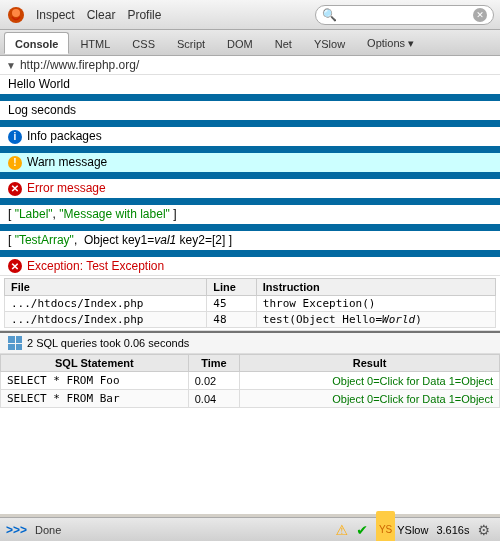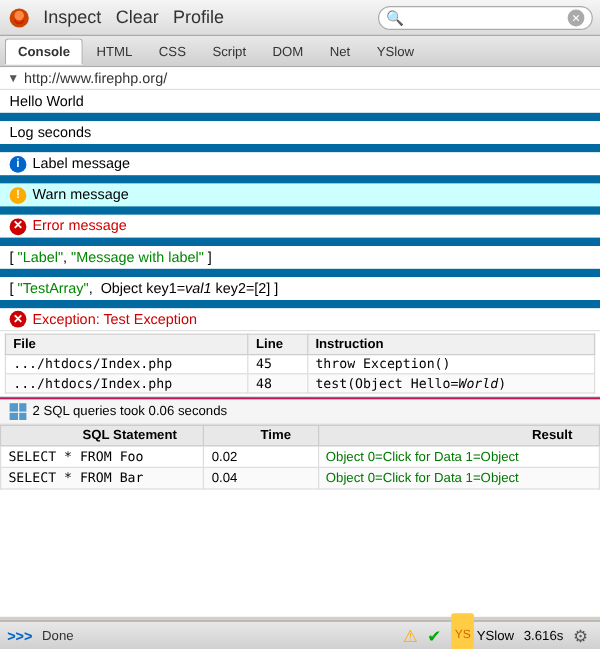--- a/index.html
+++ b/index.html
@@ -13,21 +13,21 @@
       border-bottom: 1px solid #aaa;
       padding: 4px 6px;
       height: 30px;
     }
     .toolbar-icon {
       width: 20px; height: 20px; margin-right: 4px;
       display: flex; align-items: center; justify-content: center;
     }
     .toolbar-btn {
       background: none; border: none; cursor: pointer;
-      font-size: 15px; color: #333; padding: 2px 6px;
+      font-size: 12px; color: #333; padding: 2px 6px;
       font-family: Arial, sans-serif;
     }
     .toolbar-separator { flex: 1; }
     .search-box {
       display: flex; align-items: center;
       background: white; border: 1px solid #aaa; border-radius: 10px;
       padding: 1px 6px; height: 20px;
     }
     .search-input {
       border: none; outline: none; font-size: 11px; width: 130px; background: transparent;
@@ -132,44 +132,44 @@
     .exception-table td {
       border: 1px solid #ddd; padding: 1px 6px;
       font-family: monospace; font-size: 11px;
     }
     .exception-table tr:nth-child(even) td { background: #fafafa; }
     .italic { font-style: italic; }
     .exception-wrap { padding: 2px 4px; border-bottom: 1px solid #ddd; }
 
     
     .sql-section {
-      border-top: 2px solid #be185d;
+      border-top: 2px solid #737373;
     }
     .sql-header {
       display: flex; align-items: center;
       padding: 3px 8px;
       background: #f5f5f5;
       border-bottom: 1px solid #ddd;
       font-size: 11px;
     }
     .sql-grid-icon {
       width: 14px; height: 14px; margin-right: 5px;
       display: grid; grid-template-columns: 1fr 1fr; gap: 1px;
     }
     .sql-grid-icon span { background: #5599cc; display: block; }
     .sql-table { width: 100%; border-collapse: collapse; font-size: 11px; }
     .sql-table th {
       background: #e8e8e8; border: 1px solid #ccc;
-      padding: 2px 22px; text-align: right; font-weight: bold;
+      padding: 2px 4px; text-align: center; font-weight: bold;
     }
     .sql-table td {
       border: 1px solid #ddd; padding: 2px 6px;
     }
     .sql-table td.mono { font-family: monospace; }
-    .sql-result { color: #007700; }
+    .sql-result { color: #007700; text-align: right; }
     .sql-table tr:nth-child(even) td { background: #fafafa; }
 
     
     .bottom-bar {
       display: flex; align-items: center;
       background: linear-gradient(to bottom, #e8e8e8, #d0d0d0);
       border-top: 1px solid #aaa;
       height: 24px;
       padding: 0 6px;
       position: absolute; bottom: 0; width: 500px;
@@ -214,40 +214,41 @@
 </div>
 
 <div class="tabs">
   <div class="tab active">Console</div>
   <div class="tab">HTML</div>
   <div class="tab">CSS</div>
   <div class="tab">Script</div>
   <div class="tab">DOM</div>
   <div class="tab">Net</div>
   <div class="tab">YSlow</div>
+  <div class="tab">Options ▾</div>
 </div>
 
 <div class="main-content" style="height: 458px;">
 
   <div class="url-bar">
     <span class="url-triangle">▼</span>
     <span>http://www.firephp.org/</span>
   </div>
 
   <div class="console-area">
 
     <div class="msg-row normal">
       <span>Hello World</span>
     </div>
     <div class="msg-row normal">
       <span>Log seconds</span>
     </div>
     <div class="msg-row info">
       <div class="msg-icon icon-info">i</div>
-      <span>Label message</span>
+      <span>Info packages</span>
     </div>
     <div class="msg-row warn cyan-bg" style="background:#ccffff;">
       <div class="msg-icon icon-warn">!</div>
       <span>Warn message</span>
     </div>
     <div class="msg-row error">
       <div class="msg-icon icon-error">✕</div>
       <span><span class="red-text">Error message</span></span>
     </div>
     <div class="msg-row label">

